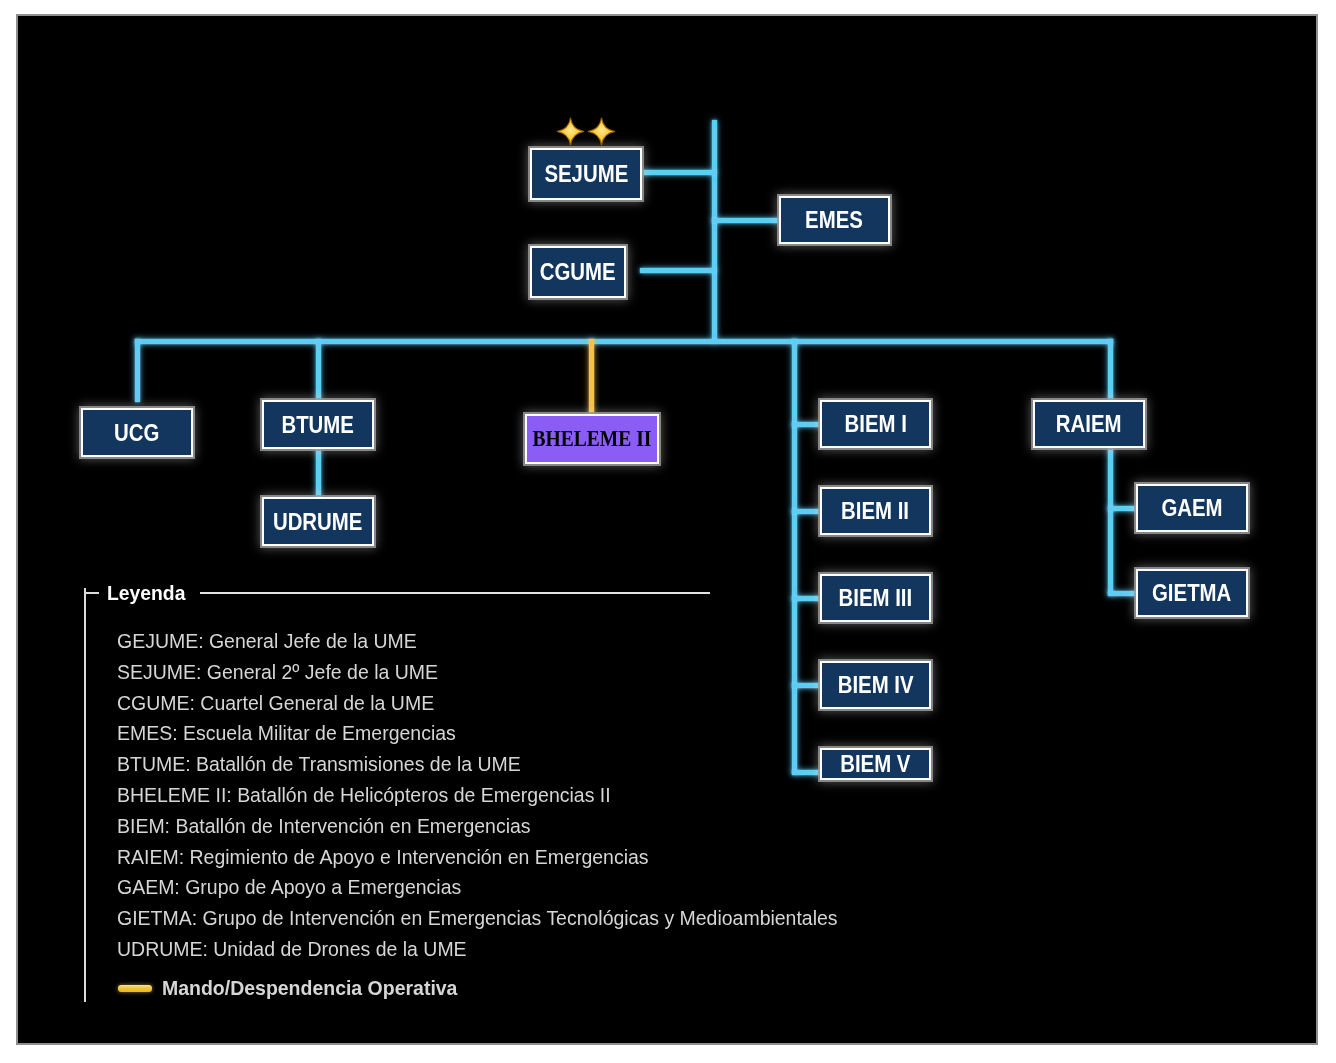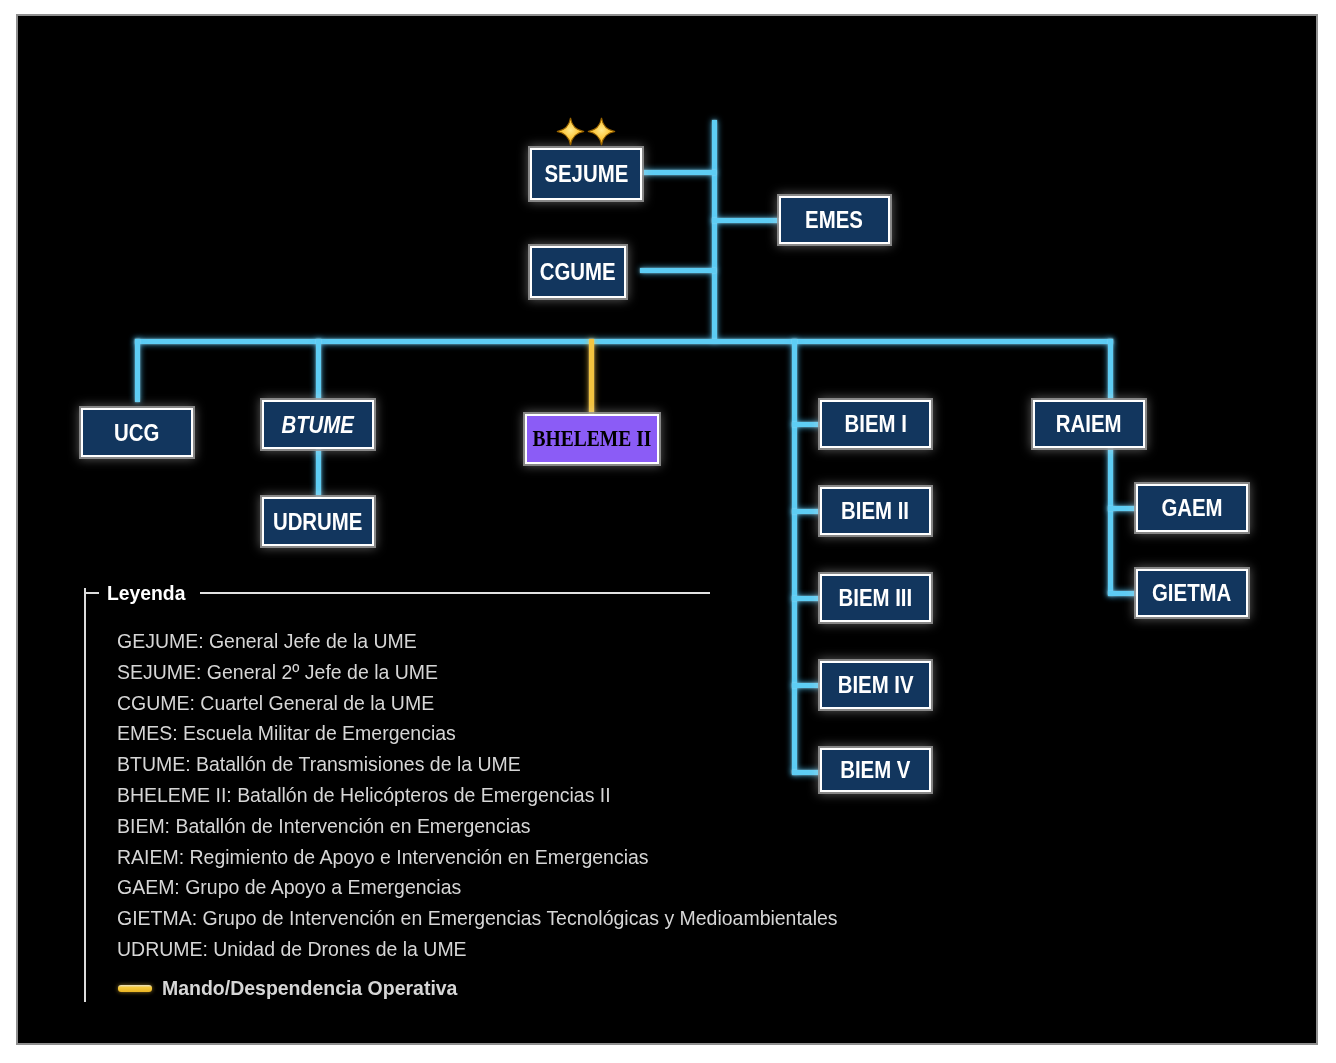--- a/index.html
+++ b/index.html
@@ -132,42 +132,42 @@
       </div>
       <div class="node" style="left: 530px; top: 246px; width: 96px; height: 52px;">
         <span class="lbl">CGUME</span>
       </div>
       <div class="node" style="left: 779px; top: 196px; width: 111px; height: 48px;">
         <span class="lbl">EMES</span>
       </div>
       <div class="node" style="left: 81px; top: 408px; width: 112px; height: 49px;">
         <span class="lbl">UCG</span>
       </div>
-      <div class="node" style="left: 262px; top: 400px; width: 112px; height: 49px; font-style: italic;">
+      <div class="node" style="left: 262px; top: 400px; width: 112px; height: 49px;">
         <span class="lbl">BTUME</span>
       </div>
       <div class="node" style="left: 262px; top: 497px; width: 112px; height: 49px;">
         <span class="lbl">UDRUME</span>
       </div>
       <div class="node yellow" style="left: 525px; top: 414px; width: 134px; height: 50px;">
         <span class="lbl" style="font-size: 23px;">BHELEME II</span>
       </div>
       <div class="node" style="left: 820px; top: 400px; width: 111px; height: 48px;">
         <span class="lbl">BIEM I</span>
       </div>
       <div class="node" style="left: 820px; top: 487px; width: 111px; height: 48px; align-items: center;">
         <span class="lbl">BIEM II</span>
       </div>
       <div class="node" style="left: 820px; top: 574px; width: 111px; height: 48px;">
         <span class="lbl">BIEM III</span>
       </div>
       <div class="node" style="left: 820px; top: 661px; width: 111px; height: 48px;">
         <span class="lbl">BIEM IV</span>
       </div>
-      <div class="node" style="left: 820px; top: 748px; width: 111px; height: 44px;">
+      <div class="node" style="left: 820px; top: 748px; width: 111px; height: 32px;">
         <span class="lbl">BIEM V</span>
       </div>
       <div class="node" style="left: 1033px; top: 400px; width: 112px; height: 48px;">
         <span class="lbl">RAIEM</span>
       </div>
       <div class="node" style="left: 1136px; top: 484px; width: 112px; height: 48px;">
         <span class="lbl">GAEM</span>
       </div>
       <div class="node" style="left: 1136px; top: 569px; width: 112px; height: 48px;">
         <span class="lbl">GIETMA</span>

